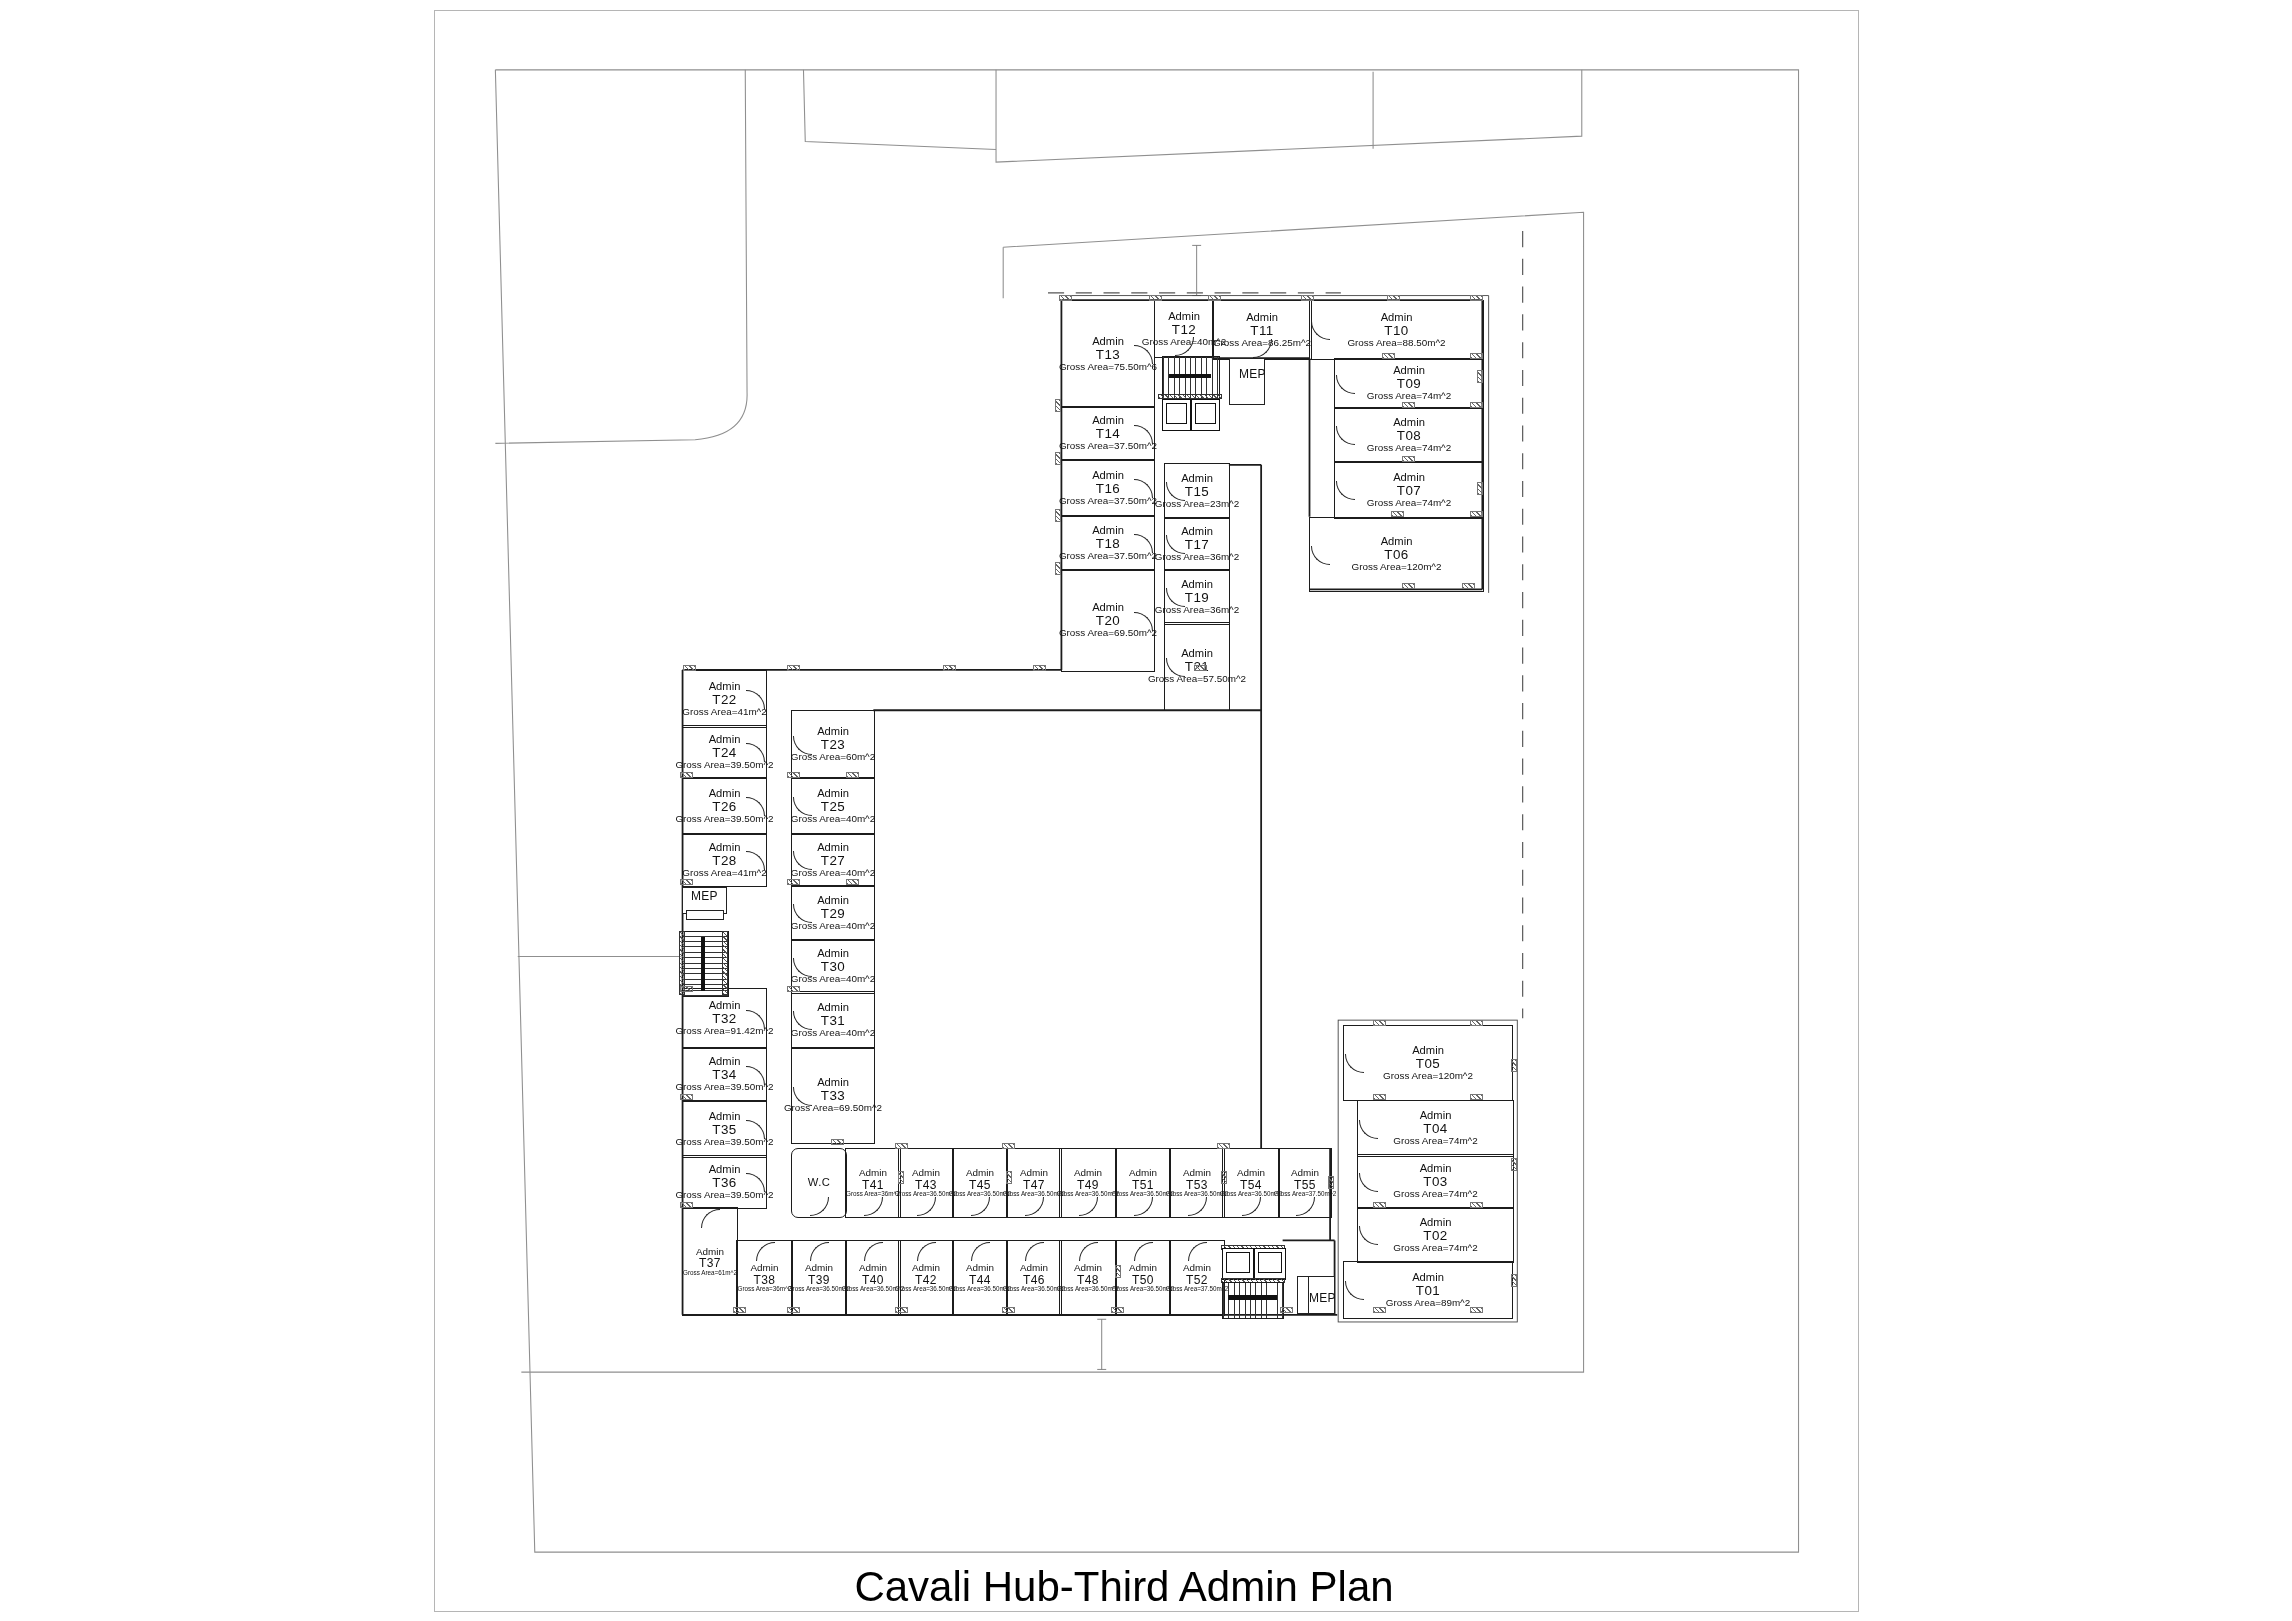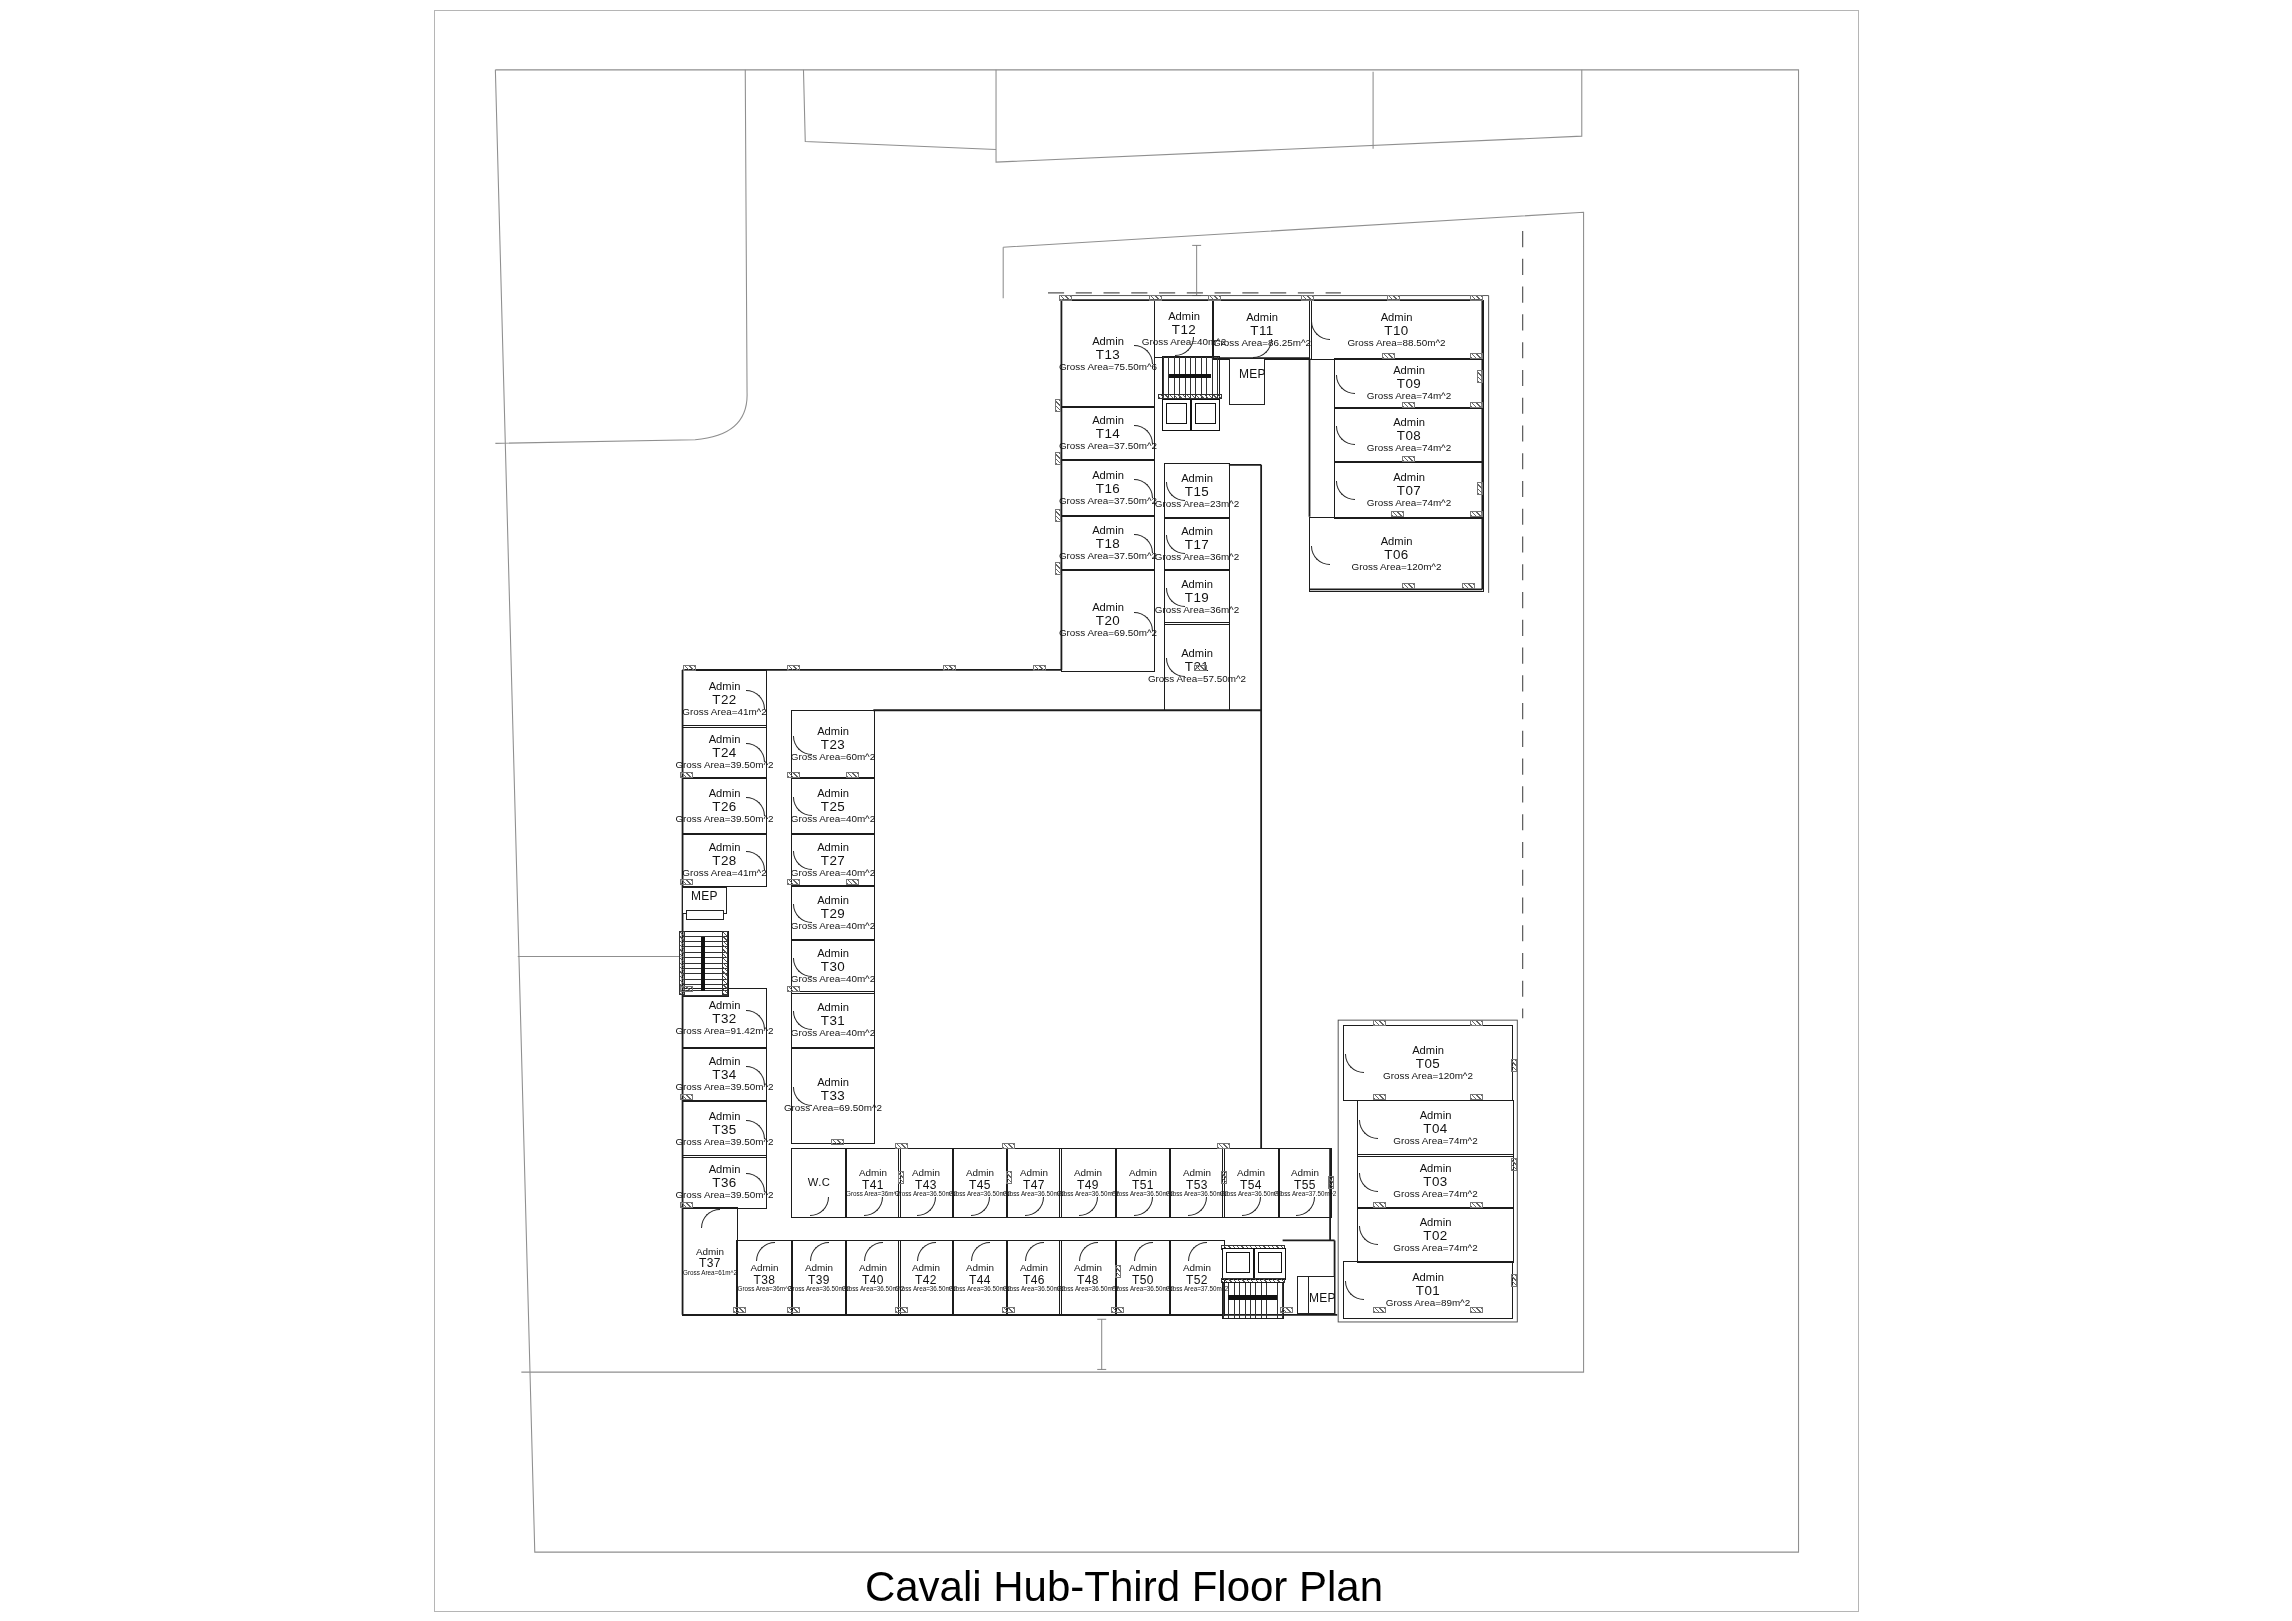--- a/index.html
+++ b/index.html
@@ -279,21 +279,21 @@
         <span class="l2">T31</span>
         <span class="l3">Gross Area=40m^2</span>
         <span class="door dl"></span>
       </div>
       <div class="room" style="left: 791px; top: 1047px; width: 82px; height: 95px;">
         <span class="l1">Admin</span>
         <span class="l2">T33</span>
         <span class="l3">Gross Area=69.50m^2</span>
         <span class="door dl"></span>
       </div>
-      <div class="room wc" style="left: 791px; top: 1148px; width: 54px; height: 68px;">
+      <div class="room wc" style="left: 791px; top: 1148px; width: 54px; height: 68px; border-radius: 7px;">
         <span class="l2">W.C</span>
         <span class="door db"></span>
       </div>
       <div class="room small" style="left: 845px; top: 1148px; width: 54px; height: 68px;">
         <span class="l1">Admin</span>
         <span class="l2">T41</span>
         <span class="l3">Gross Area=36m^2</span>
         <span class="door db"></span>
       </div>
       <div class="room small" style="left: 898px; top: 1148px; width: 54px; height: 68px;">
@@ -446,21 +446,21 @@
 
   <div class="hatchbox" style="left:1221px;top:1245px;width:64px;height:5.4px"></div>
   <div class="elev" style="left:1222px;top:1248px;width:29.6px;height:29.6px"></div>
   <div class="elev" style="left:1254px;top:1248px;width:29.6px;height:29.6px"></div>
   <div class="hatchbox" style="left:1221px;top:1278px;width:64px;height:5.4px"></div>
   <div class="stairs-v" style="left:1222px;top:1282px;width:60px;height:35px"></div>
   <div class="rail" style="left:1228px;top:1295px;width:49px;height:5.4px"></div>
   <div class="plainbox" style="left:1297px;top:1276px;width:10.7px;height:36px"></div>
   <div class="plainbox" style="left:1308px;top:1276px;width:25px;height:36px"></div>
 
-  <div id="sheet-title">Cavali Hub-Third Floor Plan</div>
+  <div id="sheet-title">Cavali Hub-Third Admin Plan</div>
 <div class="mep" style="left: 1239px; top: 367px;">MEP</div>
     <div class="mep" style="left: 691px; top: 889px;">MEP</div>
     <div class="mep" style="left: 1309px; top: 1291px;">MEP</div>
     <span class="col-hatch" style="left: 1059px; top: 295px; width: 12.5px; height: 6.3px;"></span>
     <span class="col-hatch" style="left: 1149px; top: 295px; width: 12.5px; height: 6.3px;"></span>
     <span class="col-hatch" style="left: 1208px; top: 295px; width: 12.5px; height: 6.3px;"></span>
     <span class="col-hatch" style="left: 1301px; top: 295px; width: 12.5px; height: 6.3px;"></span>
     <span class="col-hatch" style="left: 1387px; top: 295px; width: 12.5px; height: 6.3px;"></span>
     <span class="col-hatch" style="left: 1470px; top: 295px; width: 12.5px; height: 6.3px;"></span>
     <span class="col-hatch" style="left: 1382px; top: 353px; width: 12.5px; height: 6.3px;"></span>

